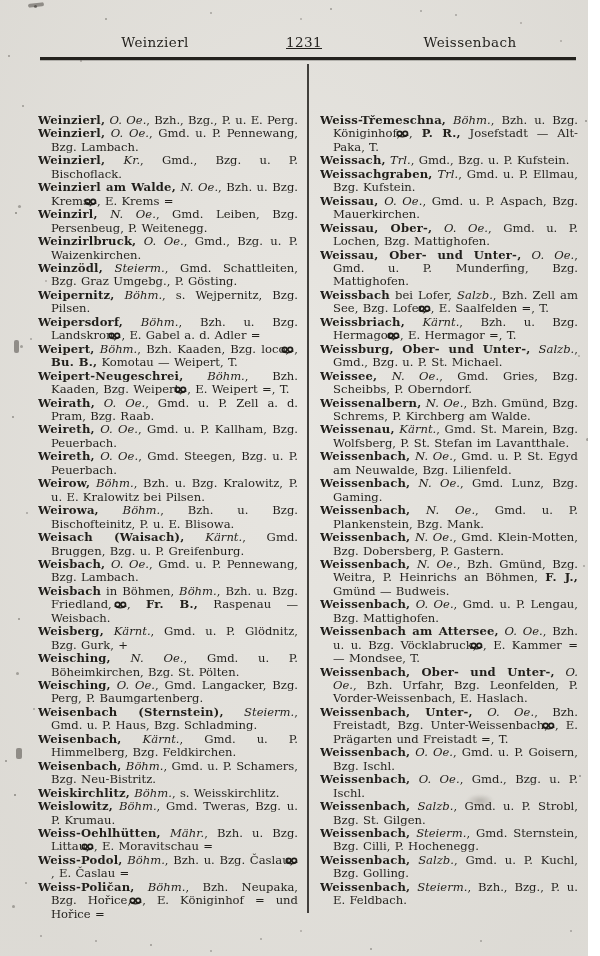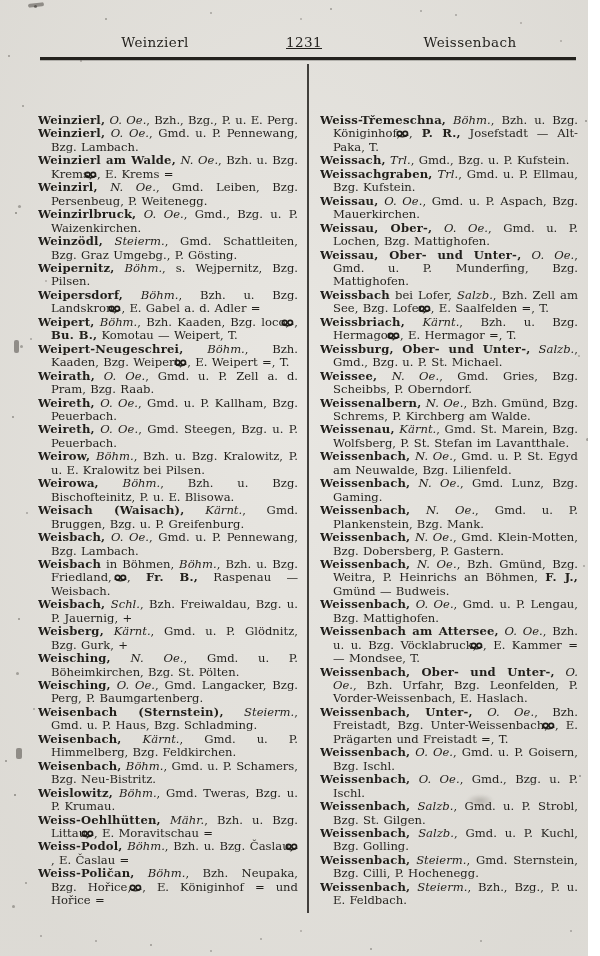--- a/index.html
+++ b/index.html
@@ -105,20 +105,21 @@
     <span class="rh-item rh-page">1231</span>
     <span class="rh-item rh-right">Weissenbach</span>
   </div>
 
   <div class="header-rule"></div>
   <div class="column-divider"></div>
 
   <div class="col col-left" id="col-left">
       <p class="entry"><span class="b">Weinzierl,</span><span class="i"> O. Oe.</span><span class="r">, Bzh., Bzg., P. u. E. Perg.</span></p>
       <p class="entry"><span class="b">Weinzierl,</span><span class="i"> O. Oe.</span><span class="r">, Gmd. u. P. Pennewang, Bzg. Lambach.</span></p>
+      <p class="entry"><span class="b">Weinzierl,</span><span class="i"> Kr.</span><span class="r">, Gmd., Bzg. u. P. Bischoflack.</span></p>
       <p class="entry"><span class="b">Weinzierl am Walde,</span><span class="i"> N. Oe.</span><span class="r">, Bzh. u. Bzg. Krems, </span><span class="ph"><svg width="13" height="8" viewBox="0 0 13 8">
             <circle cx="3.6" cy="3.6" r="2.3" fill="none" stroke="#201e1a" stroke-width="1.7"></circle>
             <circle cx="9.2" cy="3.6" r="2.3" fill="none" stroke="#201e1a" stroke-width="1.7"></circle>
             <path d="M0.6 5 Q6.4 8.6 12.4 5" fill="none" stroke="#201e1a" stroke-width="1.2"></path>
           </svg></span><span class="r">, E. Krems =</span></p>
       <p class="entry"><span class="b">Weinzirl,</span><span class="i"> N. Oe.</span><span class="r">, Gmd. Leiben, Bzg. Persenbeug, P. Weitenegg.</span></p>
       <p class="entry"><span class="b">Weinzirlbruck,</span><span class="i"> O. Oe.</span><span class="r">, Gmd., Bzg. u. P. Waizenkirchen.</span></p>
       <p class="entry"><span class="b">Weinzödl,</span><span class="i"> Steierm.</span><span class="r">, Gmd. Schattleiten, Bzg. Graz Umgebg., P. Gösting.</span></p>
       <p class="entry"><span class="b">Weipernitz,</span><span class="i"> Böhm.</span><span class="r">, s. Wejpernitz, Bzg. Pilsen.</span></p>
       <p class="entry"><span class="b">Weipersdorf,</span><span class="i"> Böhm.</span><span class="r">, Bzh. u. Bzg. Landskron, </span><span class="ph"><svg width="13" height="8" viewBox="0 0 13 8">
@@ -141,27 +142,27 @@
       <p class="entry"><span class="b">Weireth,</span><span class="i"> O. Oe.</span><span class="r">, Gmd. Steegen, Bzg. u. P. Peuerbach.</span></p>
       <p class="entry"><span class="b">Weirow,</span><span class="i"> Böhm.</span><span class="r">, Bzh. u. Bzg. Kralowitz, P. u. E. Kralowitz bei Pilsen.</span></p>
       <p class="entry"><span class="b">Weirowa,</span><span class="i"> Böhm.</span><span class="r">, Bzh. u. Bzg. Bischofteinitz, P. u. E. Blisowa.</span></p>
       <p class="entry"><span class="b">Weisach (Waisach),</span><span class="i"> Kärnt.</span><span class="r">, Gmd. Bruggen, Bzg. u. P. Greifenburg.</span></p>
       <p class="entry"><span class="b">Weisbach,</span><span class="i"> O. Oe.</span><span class="r">, Gmd. u. P. Pennewang, Bzg. Lambach.</span></p>
       <p class="entry"><span class="b">Weisbach</span><span class="r"> in Böhmen, </span><span class="i">Böhm.</span><span class="r">, Bzh. u. Bzg. Friedland, </span><span class="ph"><svg width="13" height="8" viewBox="0 0 13 8">
             <circle cx="3.6" cy="3.6" r="2.3" fill="none" stroke="#201e1a" stroke-width="1.7"></circle>
             <circle cx="9.2" cy="3.6" r="2.3" fill="none" stroke="#201e1a" stroke-width="1.7"></circle>
             <path d="M0.6 5 Q6.4 8.6 12.4 5" fill="none" stroke="#201e1a" stroke-width="1.2"></path>
           </svg></span><span class="r">, </span><span class="b">Fr. B.,</span><span class="r"> Raspenau — Weisbach.</span></p>
-      <p class="entry"><span class="b">Weisbach,</span><span class="i"> Schl.</span><span class="r">, Bzh. Freiwaldau, Bzg. u. P. Jauernig, +</span></p>
       <p class="entry"><span class="b">Weisberg,</span><span class="i"> Kärnt.</span><span class="r">, Gmd. u. P. Glödnitz, Bzg. Gurk, +</span></p>
       <p class="entry"><span class="b">Weisching,</span><span class="i"> N. Oe.</span><span class="r">, Gmd. u. P. Böheimkirchen, Bzg. St. Pölten.</span></p>
       <p class="entry"><span class="b">Weisching,</span><span class="i"> O. Oe.</span><span class="r">, Gmd. Langacker, Bzg. Perg, P. Baumgartenberg.</span></p>
       <p class="entry"><span class="b">Weisenbach (Sternstein),</span><span class="i"> Steierm.</span><span class="r">, Gmd. u. P. Haus, Bzg. Schladming.</span></p>
       <p class="entry"><span class="b">Weisenbach,</span><span class="i"> Kärnt.</span><span class="r">, Gmd. u. P. Himmelberg, Bzg. Feldkirchen.</span></p>
       <p class="entry"><span class="b">Weisenbach,</span><span class="i"> Böhm.</span><span class="r">, Gmd. u. P. Schamers, Bzg. Neu-Bistritz.</span></p>
+      <p class="entry"><span class="b">Weiskirchlitz,</span><span class="i"> Böhm.</span><span class="r">, s. Weisskirchlitz.</span></p>
       <p class="entry"><span class="b">Weislowitz,</span><span class="i"> Böhm.</span><span class="r">, Gmd. Tweras, Bzg. u. P. Krumau.</span></p>
       <p class="entry"><span class="b">Weiss-Oehlhütten,</span><span class="i"> Mähr.</span><span class="r">, Bzh. u. Bzg. Littau, </span><span class="ph"><svg width="13" height="8" viewBox="0 0 13 8">
             <circle cx="3.6" cy="3.6" r="2.3" fill="none" stroke="#201e1a" stroke-width="1.7"></circle>
             <circle cx="9.2" cy="3.6" r="2.3" fill="none" stroke="#201e1a" stroke-width="1.7"></circle>
             <path d="M0.6 5 Q6.4 8.6 12.4 5" fill="none" stroke="#201e1a" stroke-width="1.2"></path>
           </svg></span><span class="r">, E. Moravitschau =</span></p>
       <p class="entry"><span class="b">Weiss-Podol,</span><span class="i"> Böhm.</span><span class="r">, Bzh. u. Bzg. Časlau, </span><span class="ph"><svg width="13" height="8" viewBox="0 0 13 8">
             <circle cx="3.6" cy="3.6" r="2.3" fill="none" stroke="#201e1a" stroke-width="1.7"></circle>
             <circle cx="9.2" cy="3.6" r="2.3" fill="none" stroke="#201e1a" stroke-width="1.7"></circle>
             <path d="M0.6 5 Q6.4 8.6 12.4 5" fill="none" stroke="#201e1a" stroke-width="1.2"></path>
@@ -210,22 +211,22 @@
           </svg></span><span class="r">, E. Kammer = — Mondsee, T.</span></p>
       <p class="entry"><span class="b">Weissenbach, Ober- und Unter-,</span><span class="i"> O. Oe.</span><span class="r">, Bzh. Urfahr, Bzg. Leonfelden, P. Vorder-Weissenbach, E. Haslach.</span></p>
       <p class="entry"><span class="b">Weissenbach, Unter-,</span><span class="i"> O. Oe.</span><span class="r">, Bzh. Freistadt, Bzg. Unter-Weissenbach, </span><span class="ph"><svg width="13" height="8" viewBox="0 0 13 8">
             <circle cx="3.6" cy="3.6" r="2.3" fill="none" stroke="#201e1a" stroke-width="1.7"></circle>
             <circle cx="9.2" cy="3.6" r="2.3" fill="none" stroke="#201e1a" stroke-width="1.7"></circle>
             <path d="M0.6 5 Q6.4 8.6 12.4 5" fill="none" stroke="#201e1a" stroke-width="1.2"></path>
           </svg></span><span class="r">, E. Prägarten und Freistadt =, T.</span></p>
       <p class="entry"><span class="b">Weissenbach,</span><span class="i"> O. Oe.</span><span class="r">, Gmd. u. P. Goisern, Bzg. Ischl.</span></p>
       <p class="entry"><span class="b">Weissenbach,</span><span class="i"> O. Oe.</span><span class="r">, Gmd., Bzg. u. P. Ischl.</span></p>
       <p class="entry"><span class="b">Weissenbach,</span><span class="i"> Salzb.</span><span class="r">, Gmd. u. P. Strobl, Bzg. St. Gilgen.</span></p>
+      <p class="entry"><span class="b">Weissenbach,</span><span class="i"> Steierm.</span><span class="r">, Gmd. Sternstein, Bzg. Cilli, P. Hochenegg.</span></p>
       <p class="entry"><span class="b">Weissenbach,</span><span class="i"> Salzb.</span><span class="r">, Gmd. u. P. Kuchl, Bzg. Golling.</span></p>
-      <p class="entry"><span class="b">Weissenbach,</span><span class="i"> Steierm.</span><span class="r">, Gmd. Sternstein, Bzg. Cilli, P. Hochenegg.</span></p>
       <p class="entry"><span class="b">Weissenbach,</span><span class="i"> Steierm.</span><span class="r">, Bzh., Bzg., P. u. E. Feldbach.</span></p>
     </div>
 
   <div class="speckles"></div>
   <div class="edge-mark em-1"></div>
   <div class="edge-mark em-2"></div>
   <div class="edge-mark em-3"></div>
   <div class="edge-mark em-4"></div>
   <div class="edge-mark em-5"></div>
   <div class="smudge"></div>

